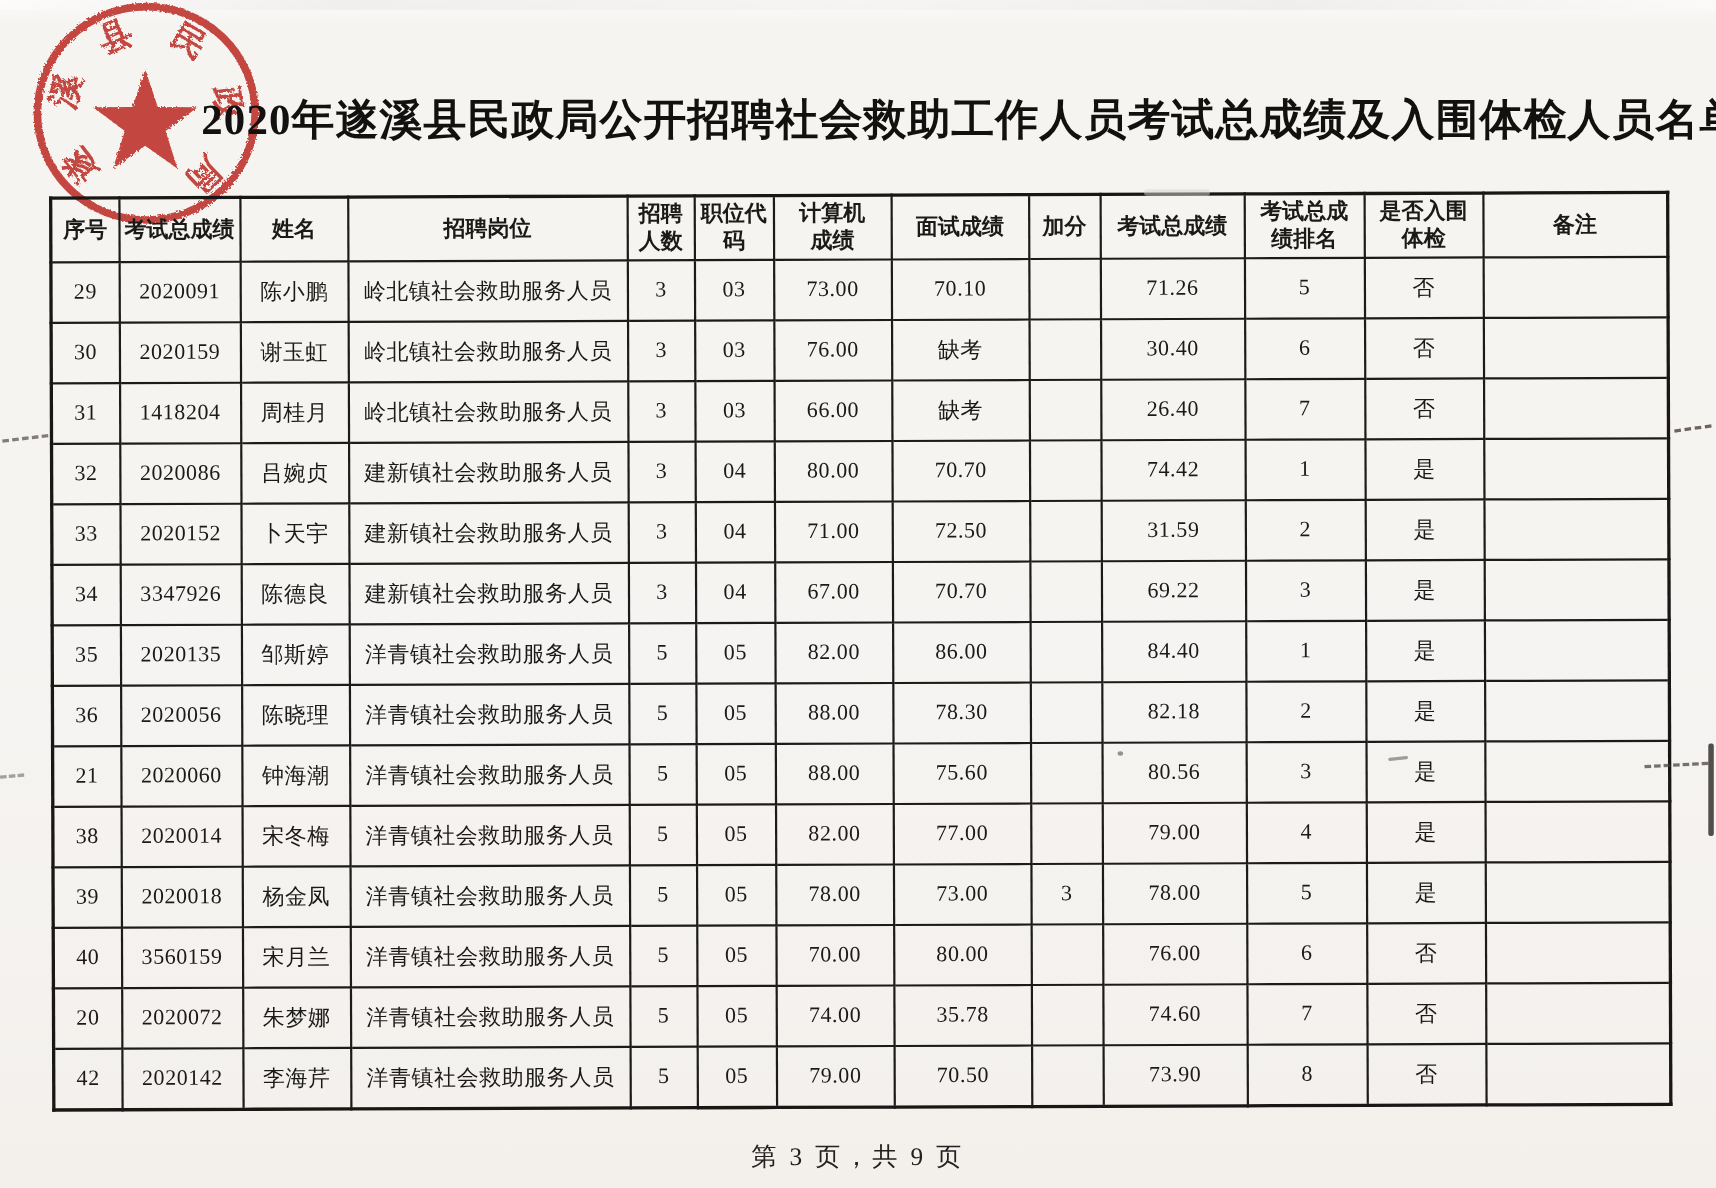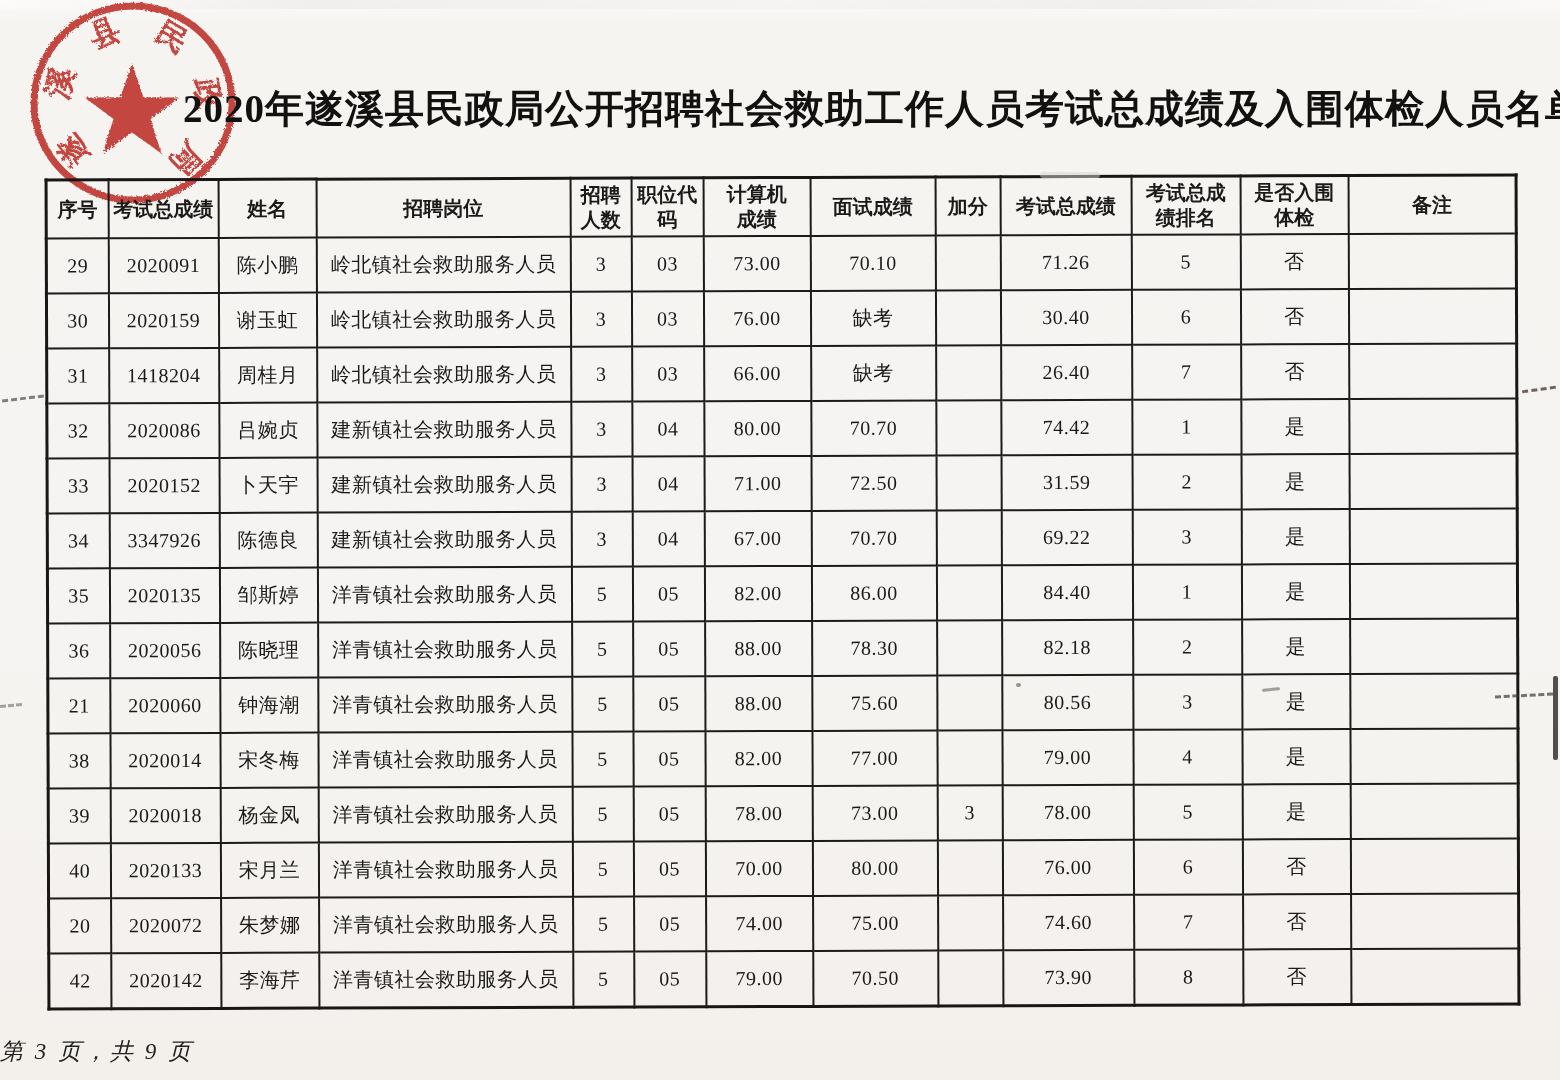--- a/index.html
+++ b/index.html
@@ -40,21 +40,21 @@
     padding:0 2px;
     font-size:20px;color:#1b1a19;
     overflow:hidden;
   }
   table.results th{
     height:56px;font-weight:700;white-space:pre-line;line-height:1.25;
   }
   table.results td{height:53px;letter-spacing:.5px;}
   .footer{
     position:absolute;left:0;top:1036px;width:1560px;
-    font-size:23px;letter-spacing:3px;color:#22211f;font-style:italic;
+    text-align:center;font-size:23px;letter-spacing:3px;color:#22211f;
   }
   
   .artifact{position:absolute;pointer-events:none;}
   .a-dash-l1{left:2px;top:397px;width:42px;border-top:3px dashed #5c5654;transform:rotate(-7deg);opacity:.75;}
   .a-dash-l2{left:0px;top:704px;width:22px;border-top:3px dashed #6e6a66;transform:rotate(-5deg);opacity:.6;}
   .a-dash-r1{left:1522px;top:388px;width:34px;border-top:3px dashed #4e3f3c;transform:rotate(-8deg);opacity:.8;}
   .a-dash-r2{left:1495px;top:694px;width:58px;border-top:3px dashed #3e3a38;transform:rotate(-3deg);opacity:.7;}
   .a-bar-r{left:1553px;top:676px;width:5px;height:84px;background:#35302d;border-radius:2px;opacity:.85;}
   .a-dot1{left:1016px;top:683px;width:5px;height:4px;background:#55504c;border-radius:50%;opacity:.6;}
   .a-dot2{left:1262px;top:688px;width:18px;height:3px;background:#4a4542;border-radius:2px;opacity:.5;transform:rotate(-6deg);}
@@ -287,42 +287,42 @@
           <td>78.00</td>
           <td>73.00</td>
           <td>3</td>
           <td>78.00</td>
           <td>5</td>
           <td>是</td>
           <td></td>
         </tr>
         <tr>
           <td>40</td>
-          <td>2020133</td>
+          <td>3560159</td>
           <td>宋月兰</td>
           <td>洋青镇社会救助服务人员</td>
           <td>5</td>
           <td>05</td>
           <td>70.00</td>
           <td>80.00</td>
           <td></td>
           <td>76.00</td>
           <td>6</td>
           <td>否</td>
           <td></td>
         </tr>
         <tr>
           <td>20</td>
           <td>2020072</td>
           <td>朱梦娜</td>
           <td>洋青镇社会救助服务人员</td>
           <td>5</td>
           <td>05</td>
           <td>74.00</td>
-          <td>75.00</td>
+          <td>35.78</td>
           <td></td>
           <td>74.60</td>
           <td>7</td>
           <td>否</td>
           <td></td>
         </tr>
         <tr>
           <td>42</td>
           <td>2020142</td>
           <td>李海芹</td>

